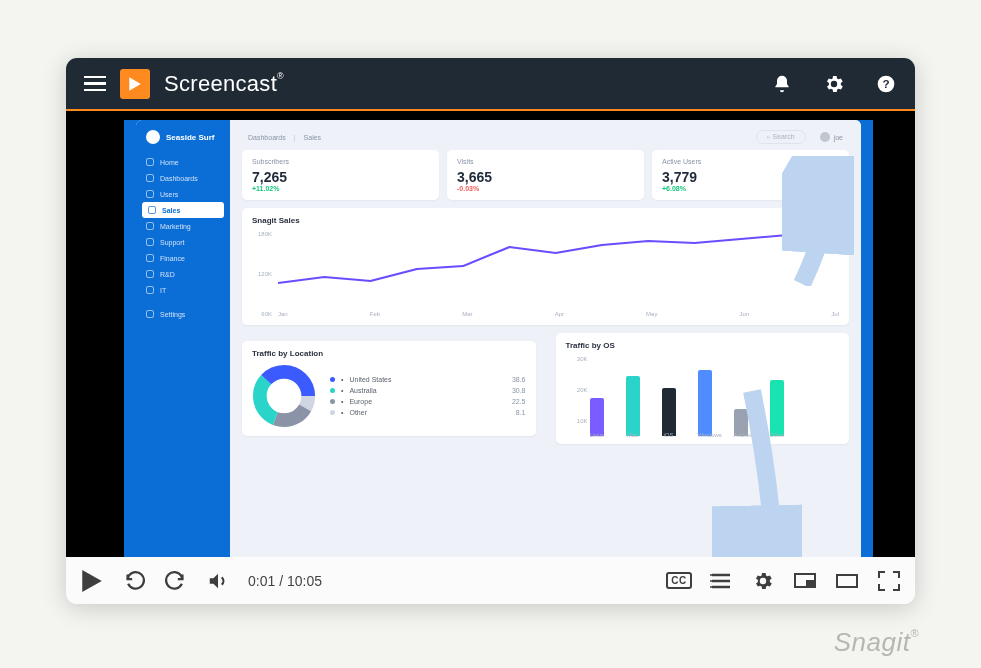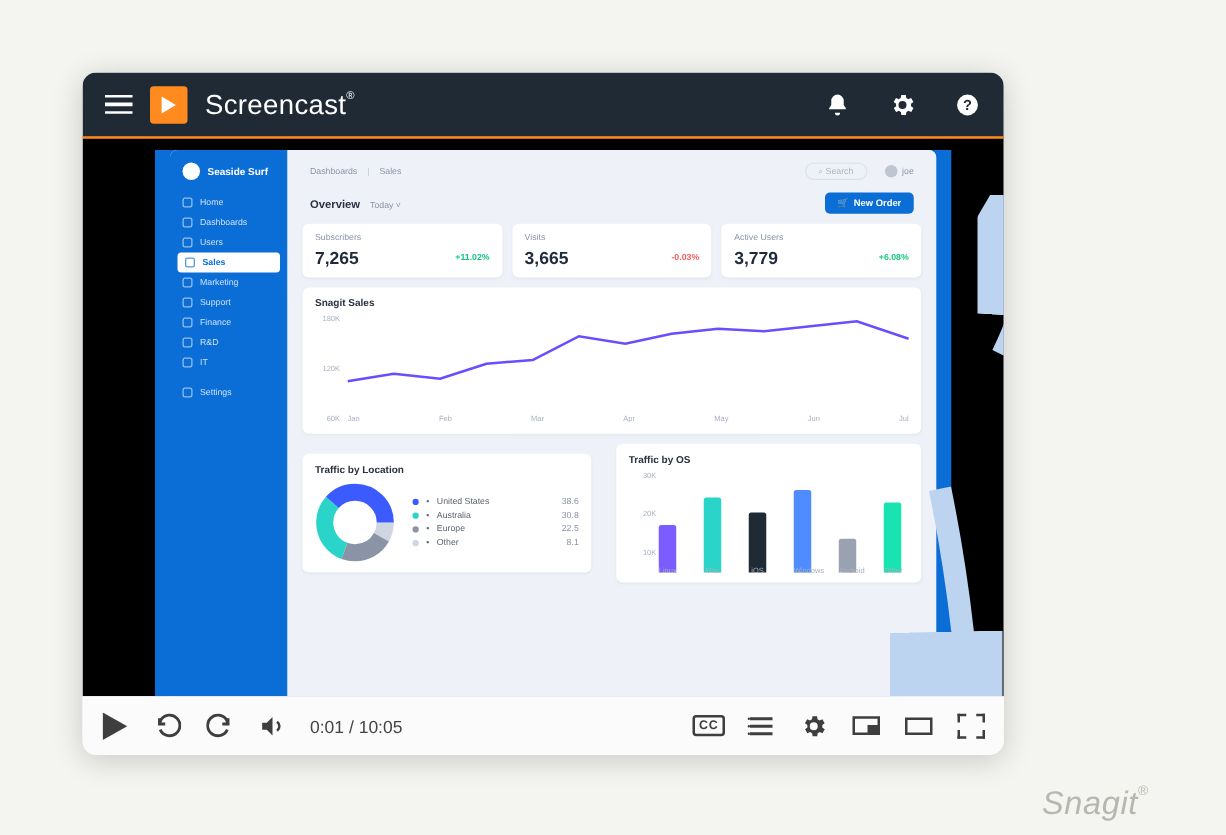--- a/index.html
+++ b/index.html
@@ -1,18 +1,18 @@
 <!DOCTYPE html>
 <html><head>
 <meta charset="utf-8">
 <style>
 * { margin: 0; padding: 0; box-sizing: border-box; }
 body { font-family: -apple-system, BlinkMacSystemFont, "Segoe UI", Arial, sans-serif; background: #f4f5f0; width: 981px; height: 668px; position: relative; overflow: hidden; }
 
-.player-window { position: absolute; left: 66px; top: 58px; width: 737px; height: 546px; background: #fff; border-radius: 11px; overflow: hidden; box-shadow: 0 4px 24px rgba(0,0,0,0.18); }
+.player-window { position: absolute; left: 66px; top: 58px; width: 849px; height: 546px; background: #fff; border-radius: 11px; overflow: hidden; box-shadow: 0 4px 24px rgba(0,0,0,0.18); }
 
 
 .appbar { height: 51px; background: #1f2a35; display: flex; align-items: center; padding: 0 18px; gap: 14px; }
 .hamburger { display: flex; flex-direction: column; gap: 4px; cursor: pointer; }
 .hamburger span { width: 22px; height: 2.5px; background: #fff; }
 .brand-logo { width: 30px; height: 30px; background: #ff8a1f; border-radius: 3px; display: flex; align-items: center; justify-content: center; }
 .brand-logo svg { width: 14px; height: 16px; }
 .brand-text { color: #fff; font-weight: 300; font-size: 22px; letter-spacing: .3px; }
 .brand-text sup { font-size: 9px; vertical-align: top; }
 .appbar-spacer { flex: 1; }
@@ -45,21 +45,21 @@
 
 .ov-row { display: flex; align-items: center; justify-content: space-between; padding: 4px 6px 8px; }
 .ov-left { display: flex; align-items: baseline; gap: 8px; }
 .ov-title { font-weight: 700; font-size: 9px; color: #2a3140; }
 .ov-sub { font-size: 7px; color: #8a94a6; }
 .new-order { background: #0b6dd6; color: #fff; font-size: 7.5px; font-weight: 600; padding: 4px 10px; border-radius: 4px; display: flex; align-items: center; gap: 4px; }
 
 .kpi-row { display: flex; gap: 8px; }
 .kpi { flex: 1; background: #fff; border-radius: 5px; padding: 8px 10px; box-shadow: 0 1px 2px rgba(20,30,50,.05); }
 .kpi-label { font-size: 7px; color: #8a94a6; margin-bottom: 4px; }
-.kpi-val-row { display: flex; align-items: center; justify-content: space-between; }
+.kpi-val-row { display: flex; align-items: flex-start; justify-content: space-between; flex-direction: column; }
 .kpi-val { font-size: 14px; font-weight: 700; color: #1f2a3a; }
 .kpi-delta { font-size: 7px; font-weight: 600; }
 .kpi-delta.up { color: #15c77e; }
 .kpi-delta.down { color: #f05a5a; }
 
 .card { background: #fff; border-radius: 5px; padding: 8px 10px; margin-top: 8px; box-shadow: 0 1px 2px rgba(20,30,50,.05); }
 .card-title { font-size: 8px; font-weight: 700; color: #2a3140; margin-bottom: 6px; }
 
 .sales-chart { position: relative; height: 86px; }
 .sales-y { position: absolute; left: 0; top: 0; bottom: 0; width: 24px; display: flex; flex-direction: column; justify-content: space-between; font-size: 6px; color: #a8b0bf; text-align: right; padding-right: 4px; }
@@ -201,27 +201,20 @@
             <span>Dashboards</span>
               <span class="sep">|</span>
               <span>Sales</span>
             <div class="search-pill">⌕ <span>Search</span></div>
             <div class="user-pill">
                 <span class="av"></span>
                 <span>joe</span>
               </div>
           </div>
 
-          <div class="ov-row">
-            <div class="ov-left">
-              <span class="ov-title">Overview</span>
-              <span class="ov-sub"><span>Today</span> ˅</span>
-            </div>
-            <div class="new-order">🛒 <span>New Order</span></div>
-          </div>
 
           <div class="kpi-row">
             <div class="kpi">
               <div class="kpi-label">Subscribers</div>
               <div class="kpi-val-row">
                   <span class="kpi-val">7,265</span>
                   <span class="kpi-delta up">+11.02%</span>
                 </div>
             </div>
             <div class="kpi">

